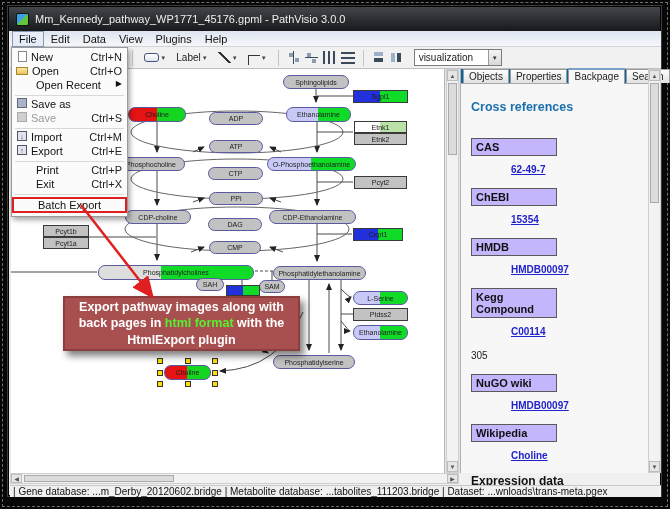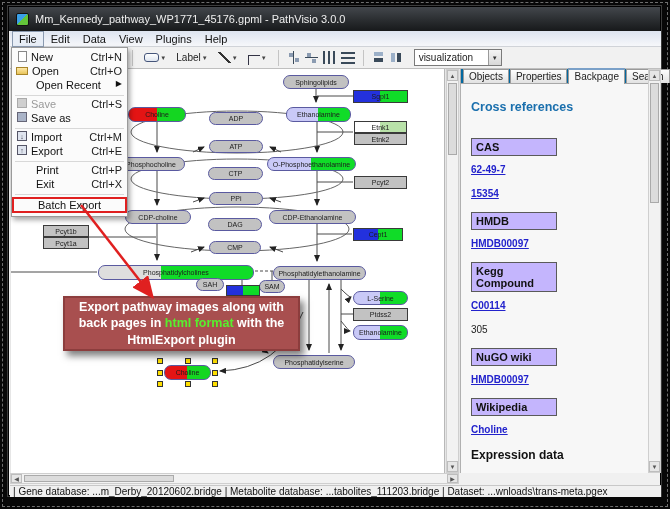--- a/index.html
+++ b/index.html
@@ -86,21 +86,21 @@
         font-size:10px;color:#222;align-items:flex-end;padding-left:2px;}
   .tab{border:1px solid #9a9a9a;border-bottom:none;background:linear-gradient(#fdfdfd,#e2e2e2);
        padding:1px 5px;margin-right:1px;}
   .tab.active{background:#f7f7f7;position:relative;top:1px;padding-bottom:2px;
               border-top:2px solid #7aa0c8;}
   .panel-body{padding:16px 0 0 10px;}
   .xref-heading{color:#1a6fad;font-weight:bold;font-size:12.5px;margin-bottom:24px;}
   .xref-title{width:86px;border:1px solid #5a5a5a;background:#c4b5fd;font-weight:bold;
               font-size:11px;padding:2px 4px;margin-bottom:8px;color:#111;}
   .xref-value{font-size:10px;font-weight:bold;margin-bottom:13px;}
-  .xref-value a{color:#2222cc;}
+  .xref-value a{color:#2222cc;margin-left:40px;}
   .xref-value.plain{font-weight:normal;color:#222;}
   .expr-heading{font-weight:bold;font-size:12px;color:#111;margin-top:2px;}
   
   .statusbar{position:absolute;left:1px;top:478px;width:651px;height:12px;background:#f0f0f0;
              border-top:1px solid #c8c8c8;font-size:10px;color:#111;display:flex;
              align-items:center;padding-left:3px;white-space:nowrap;overflow:hidden;}
   
   .filemenu{position:absolute;left:2px;top:40px;width:117px;background:#fbfbfb;
             border:1px solid #9a9a9a;box-shadow:2px 3px 5px rgba(0,0,0,.35);z-index:40;
             padding:3px 0;font-size:11px;color:#111;}
@@ -343,20 +343,21 @@
             <span class="tab">Objects</span>
             <span class="tab">Properties</span>
             <span class="tab active">Backpage</span>
             <span class="tab">Search</span>
           </div>
         <div class="panel-body">
           <div class="xref-heading">Cross references</div>
           <div id="xrefs">
               <div class="xref-title">CAS</div>
               <div class="xref-value"><a href="#">62-49-7</a></div>
+              <div class="xref-title">ChEBI</div>
               <div class="xref-value"><a href="#">15354</a></div>
               <div class="xref-title">HMDB</div>
               <div class="xref-value"><a href="#">HMDB00097</a></div>
               <div class="xref-title">Kegg Compound</div>
               <div class="xref-value"><a href="#">C00114</a></div>
               <div class="xref-value plain">305</div>
               <div class="xref-title">NuGO wiki</div>
               <div class="xref-value"><a href="#">HMDB00097</a></div>
               <div class="xref-title">Wikipedia</div>
               <div class="xref-value"><a href="#">Choline</a></div>
@@ -392,28 +393,28 @@
           <span class="fm-ic ic-folder"></span>
           <span class="fm-label">Open</span>
           <span class="fm-short">Ctrl+O</span>
         </div>
         <div class="fm-row">
           <span class="fm-ic "></span>
           <span class="fm-label">Open Recent</span>
           <span class="fm-sub">▶</span>
         </div>
         <div class="fm-sep"></div>
+        <div class="fm-row">
+          <span class="fm-ic ic-save"></span>
+          <span class="fm-label">Save as</span>
+        </div>
         <div class="fm-row disabled">
           <span class="fm-ic ic-save gray"></span>
           <span class="fm-label">Save</span>
           <span class="fm-short">Ctrl+S</span>
-        </div>
-        <div class="fm-row">
-          <span class="fm-ic ic-save"></span>
-          <span class="fm-label">Save as</span>
         </div>
         <div class="fm-sep"></div>
         <div class="fm-row">
           <span class="fm-ic ic-port">↓</span>
           <span class="fm-label">Import</span>
           <span class="fm-short">Ctrl+M</span>
         </div>
         <div class="fm-row">
           <span class="fm-ic ic-port">↑</span>
           <span class="fm-label">Export</span>

